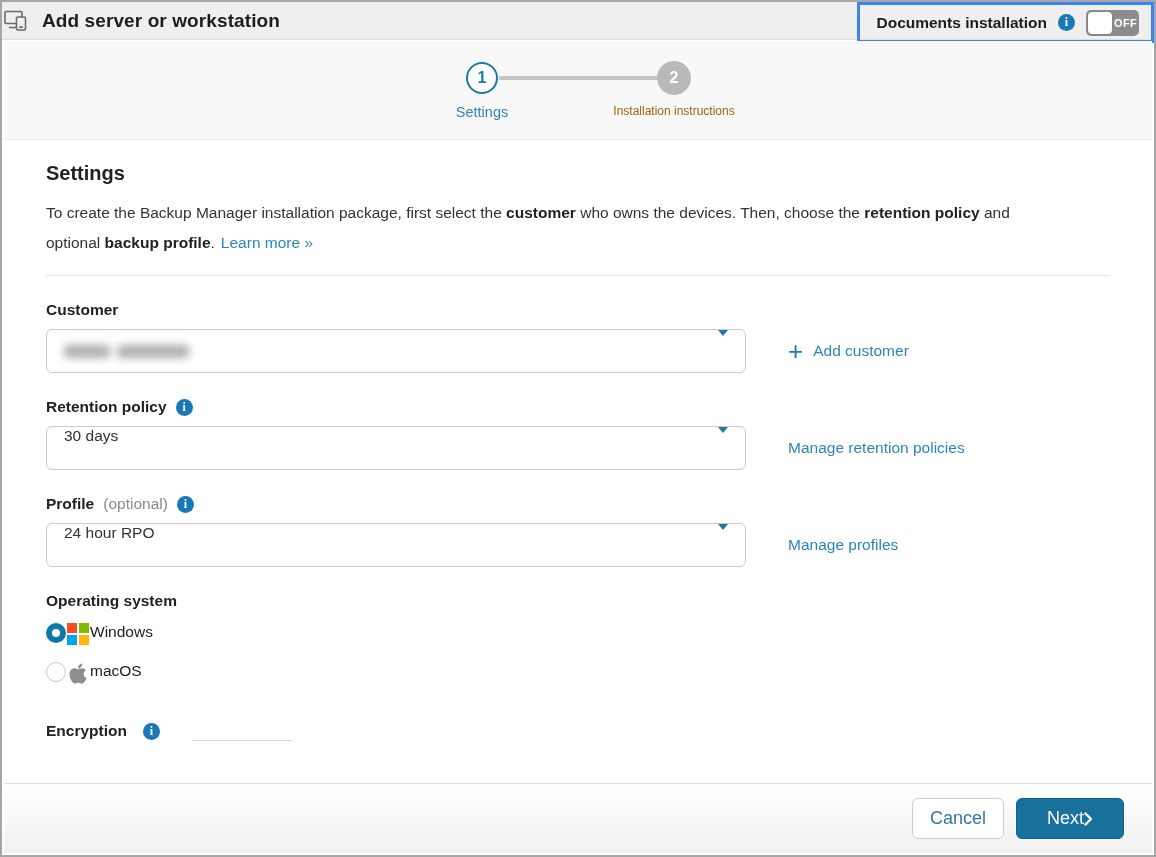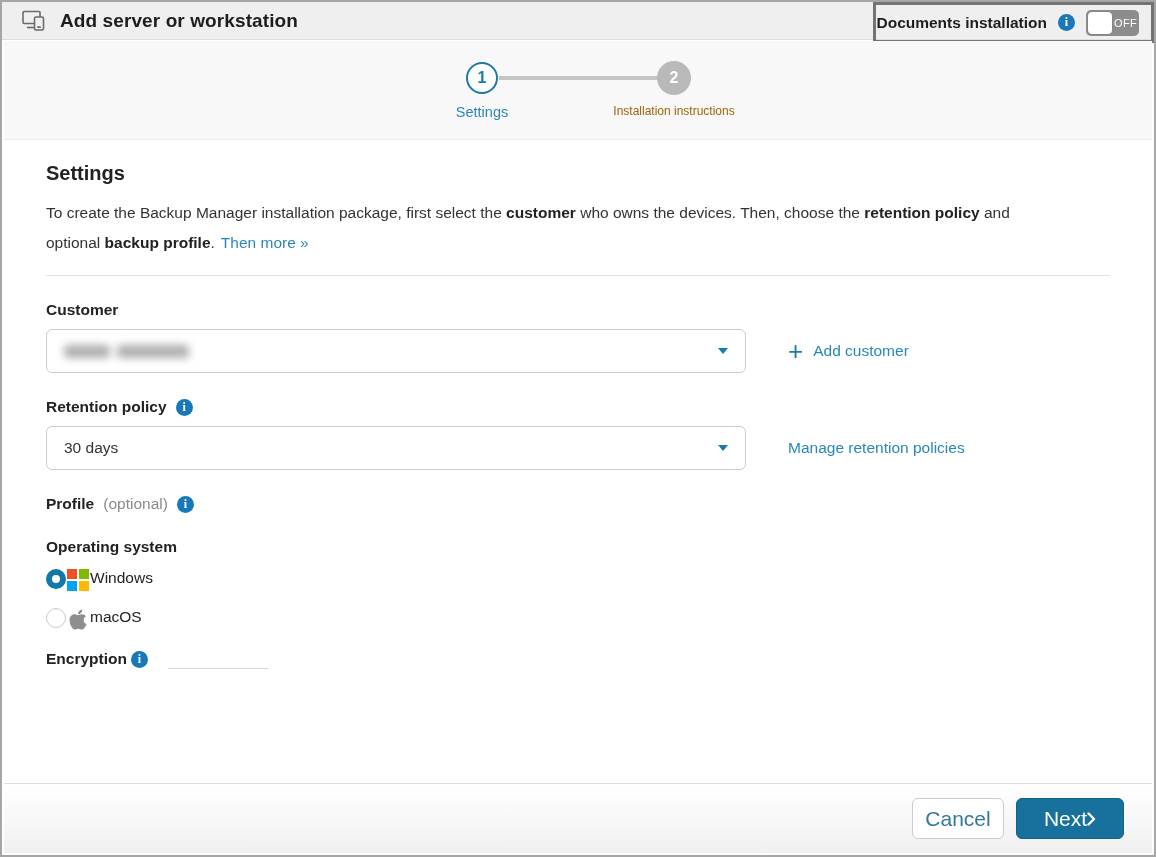--- a/index.html
+++ b/index.html
@@ -8,43 +8,43 @@
 
   .window {
     position: relative; width: 1156px; height: 857px;
     background: #fff; border: 2px solid #a6a6a6; overflow: hidden;
   }
 
   
   .titlebar {
     position: absolute; top: 0; left: 0; right: 0; height: 38px;
     background: #f0efef; border-bottom: 1px solid #dedede;
-    display: flex; align-items: center; padding: 0 20px;
+    display: flex; align-items: center; padding: 0 2px;
   }
   .titlebar .devices-icon { margin-right: 12px; display:flex; }
   .page-title { font-size: 19px; font-weight: 700; color: #1d1d1d; letter-spacing: .1px; }
 
   .annotation-box {
     position: absolute; top: 0; right: 0; height: 41px;
-    border: 3px solid #737373; background: rgba(240,239,239,.0);
-    display: flex; align-items: center; gap: 11px; padding: 0 12px 0 0;
+    border: 3px solid #3b82f6; background: rgba(240,239,239,.0);
+    display: flex; align-items: center; gap: 11px; padding: 0 12px 0 16px;
   }
   .toggle-label { font-size: 15.5px; font-weight: 700; color: #1d1d1d; }
   .info-icon {
     width: 17px; height: 17px; border-radius: 50%; background: #1878b8;
     color: #fff; font-size: 12px; font-weight: 700; line-height: 17px;
     display: inline-flex; align-items: center; justify-content: center;
     font-family: "Liberation Serif", serif; flex: 0 0 auto;
   }
   .toggle {
     width: 53px; height: 26px; background: #8c8c8c; border-radius: 5px;
     display: flex; align-items: center; cursor: pointer;
   }
   .toggle-knob { width: 24px; height: 22px; background: #fff; border-radius: 4px; margin-left: 2px; box-shadow: 0 0 1px rgba(0,0,0,.4); }
-  .toggle-state { flex: 1; text-align: center; color: #fff; font-size: 11px; font-weight: 400; letter-spacing: .3px; }
+  .toggle-state { flex: 1; text-align: center; color: #fff; font-size: 11px; font-weight: 700; letter-spacing: .3px; }
 
   
   .stepper-section {
     position: absolute; top: 39px; left: 2px; right: 2px; height: 99px;
     background: #f8f8f8; border-bottom: 1px solid #ececec;
   }
   .step-circle {
     position: absolute; border-radius: 50%; display: flex;
     align-items: center; justify-content: center; font-size: 16px; font-weight: 600;
   }
@@ -67,21 +67,21 @@
   .desc b { font-weight: 700; color: #222; }
   .link { color: #2b86b8; text-decoration: none; cursor: pointer; }
   .desc .link { margin-left: 6px; }
   .section-divider { margin-top: 17px; border: none; border-top: 1px solid #e3e3e3; }
 
   .field-label { display: flex; align-items: center; gap: 9px; margin-top: 25px; font-size: 15.5px; font-weight: 700; color: #222; }
   .optional-note { font-weight: 400; color: #8a8a8a; }
   .field-row { display: flex; align-items: center; margin-top: 10px; }
   .select-box {
     width: 700px; height: 44px; background: #fff; border: 1px solid #ccc; border-radius: 6px;
-    display: flex; align-items: center; justify-content: space-between;
+    display: flex; justify-content: space-between;
     padding: 0 17px; font-size: 15.5px; color: #333; cursor: pointer;
   }
   .caret-down {
     width: 0; height: 0; border-left: 5.5px solid transparent;
     border-right: 5.5px solid transparent; border-top: 6.5px solid #1a7aa8;
   }
   .side-action { margin-left: 42px; display: flex; align-items: center; gap: 10px; font-size: 15.5px; }
   .plus-icon { color: #1a7aa8; font-size: 26px; font-weight: 400; line-height: 20px; }
 
   .redacted-blob { display: flex; gap: 7px; align-items: center; }
@@ -93,31 +93,31 @@
   .radio { width: 20px; height: 20px; border-radius: 50%; flex: 0 0 auto; }
   .radio.unchecked { background: #fff; border: 1.5px solid #c9c9c9; }
   .radio.checked { background: #1278a8; position: relative; }
   .radio.checked::after {
     content: ""; position: absolute; left: 6px; top: 6px; width: 8px; height: 8px;
     border-radius: 50%; background: #fff;
   }
   .os-name { font-size: 15.5px; color: #222; }
   .os-logo { display: flex; width: 24px; justify-content: center; }
 
-  .encryption-row { display: flex; align-items: center; gap: 4px; margin-top: 16px; }
+  .encryption-row { display: flex; align-items: center; gap: 16px; margin-top: 34px; }
   .enc-label { font-size: 15.5px; font-weight: 700; color: #222; }
   .enc-line { width: 100px; height: 1px; background: #d8d8d8; margin-left: 16px; transform: translateY(9px); }
 
   
   .footer {
     position: absolute; left: 2px; right: 2px; bottom: 2px; height: 70px;
     border-top: 1px solid #ddd; background: linear-gradient(180deg, #ffffff 0%, #f0f0f0 100%);
     display: flex; align-items: center; justify-content: flex-end; gap: 12px; padding-right: 28px;
   }
-  .btn { height: 41px; border-radius: 6px; font-size: 21px; display: inline-flex; align-items: center; justify-content: center; cursor: pointer; font-family: inherit; }
+  .btn { height: 41px; border-radius: 6px; font-size: 18px; display: inline-flex; align-items: center; justify-content: center; cursor: pointer; font-family: inherit; }
   .btn-cancel { width: 92px; background: #fff; border: 1px solid #ccc; color: #34789f; }
   .btn-next { width: 108px; background: #17719c; border: 1px solid #136287; color: #fff; }
 </style>
 </head>
 <body>
 
 <div class="window">
 
   <div class="titlebar">
     <span class="devices-icon">
@@ -144,21 +144,21 @@
     <div class="step-connector"></div>
     <div class="step-circle step1-circle">1</div>
     <div class="step-circle step2-circle">2</div>
     <div class="step1-label">Settings</div>
     <div class="step2-label">Installation instructions</div>
   </div>
 
   <div class="content">
     <div class="settings-heading">Settings</div>
 
-    <p class="desc"><span>To create the Backup Manager installation package, first select the </span><b>customer</b><span> who owns the devices. Then, choose the </span><b>retention policy</b><span> and</span><br><span>optional </span><b>backup profile</b><span>.</span><a class="link">Then more »</a></p>
+    <p class="desc"><span>To create the Backup Manager installation package, first select the </span><b>customer</b><span> who owns the devices. Then, choose the </span><b>retention policy</b><span> and</span><br><span>optional </span><b>backup profile</b><span>.</span><a class="link">Learn more »</a></p>
 
     <hr class="section-divider">
 
     <div class="field-label">
       <span>Customer</span>
     </div>
     <div class="field-row">
       <div class="select-box">
         <span class="redacted-blob">
             <span class="blob-a"></span>
@@ -184,20 +184,29 @@
       <a class="side-action link">
         <span>Manage retention policies</span>
       </a>
     </div>
 
     <div class="field-label">
       <span>Profile</span>
       <span class="optional-note">(optional)</span>
       <span class="info-icon">i</span>
     </div>
+    <div class="field-row">
+      <div class="select-box">
+        <span>24 hour RPO</span>
+        <span class="caret-down"></span>
+      </div>
+      <a class="side-action link">
+        <span>Manage profiles</span>
+      </a>
+    </div>
 
     <div class="field-label">
       <span>Operating system</span>
     </div>
 
     <div class="os-row">
       <span class="radio checked"></span>
       <span class="os-logo">
         <svg width="22" height="22" viewBox="0 0 22 22">
           <rect x="0" y="0" width="10" height="10" fill="#f25022"></rect>

